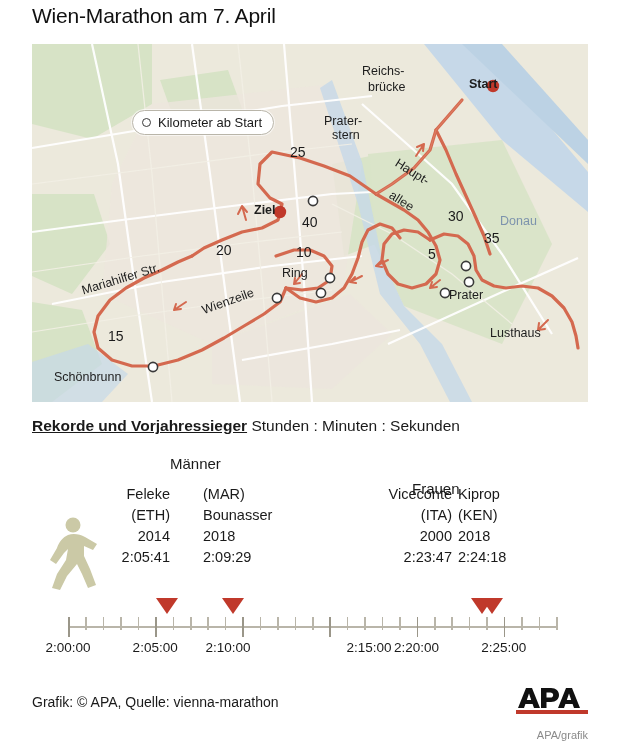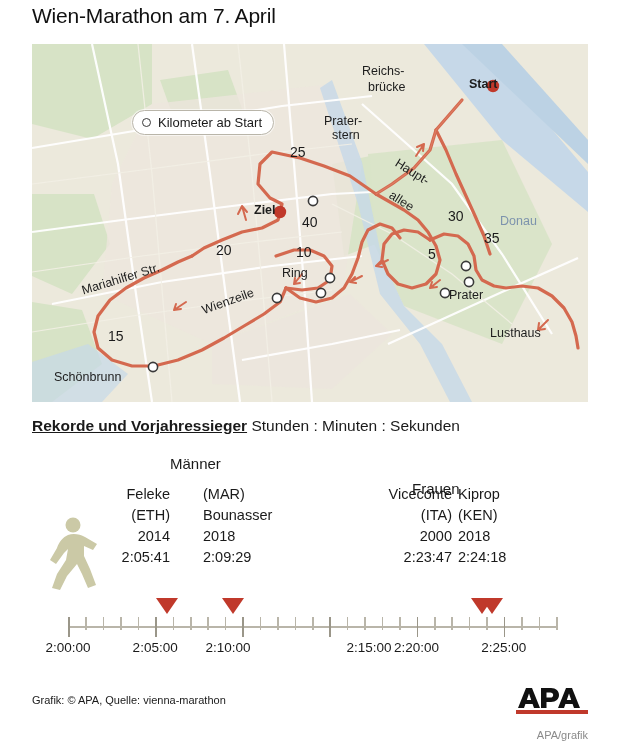--- a/index.html
+++ b/index.html
@@ -135,21 +135,21 @@
     border-left: 11px solid transparent;
     border-right: 11px solid transparent;
     border-top: 16px solid #c0392b;
     transform: translateX(-50%);
   }
 
   
   .footer-credit {
     position: absolute;
     left: 32px; top: 694px;
-    font-size: 11px;
+    font-size: 14px;
     color: #1a1a1a;
   }
   .apa-logo {
     position: absolute;
     right: 32px; top: 684px;
     width: 72px; height: 30px;
   }
   .apa-sub {
     position: absolute;
     right: 32px; top: 729px;

